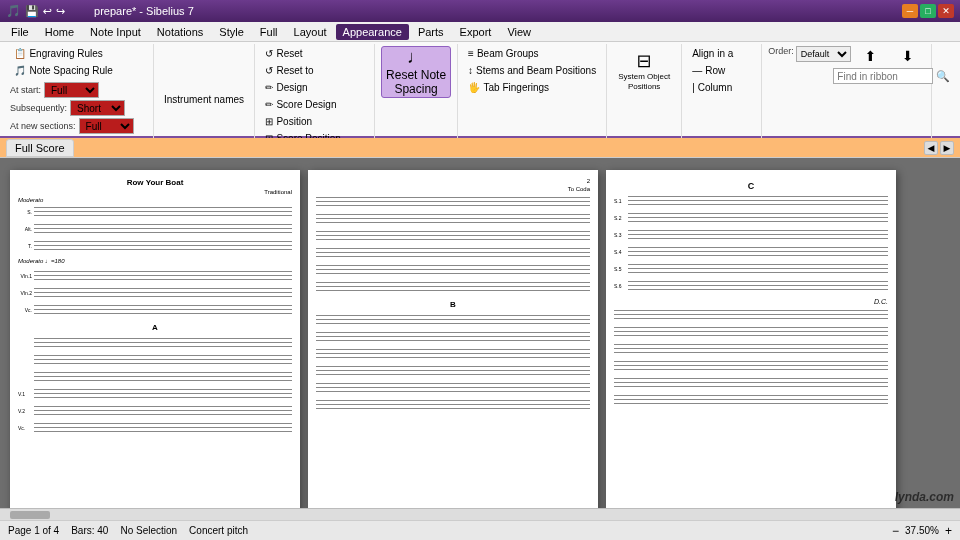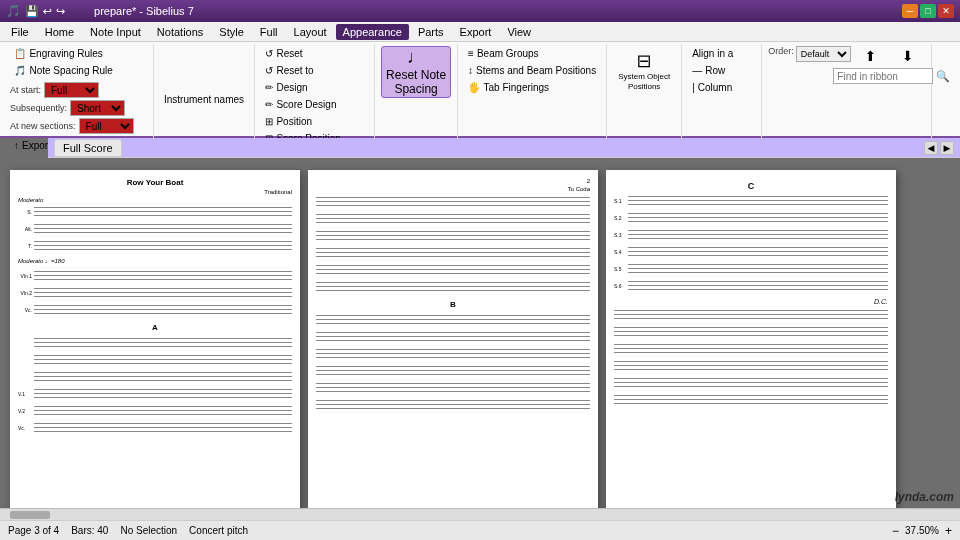--- a/index.html
+++ b/index.html
@@ -144,29 +144,28 @@
       gap: 3px;
     }
     #find-ribbon input {
       width: 100px;
       height: 16px;
       font-size: 10px;
       border: 1px solid #aaa;
       padding: 0 3px;
     }
     #doc-toolbar {
-      background: #c4b5fd;
+      background: #fdba74;
       height: 20px;
       display: flex;
       align-items: center;
       padding: 0 6px;
       font-size: 11px;
       border-bottom: 1px solid #ccc;
       gap: 6px;
-      margin-left: 48px;
     }
     #doc-content {
       flex: 1;
       background: #6e6e6e;
       overflow: hidden;
       display: flex;
       gap: 8px;
       padding: 12px 10px;
       position: relative;
     }
@@ -671,21 +670,21 @@
   </div>
 
   <div class="scroll-bar-h" style="width:100%;">
     <div class="scroll-thumb"></div>
   </div>
 
 </div>
 
 <div id="status-bar">
   <div id="status-left">
-    <span>Page 3 of 4</span>
+    <span>Page 1 of 4</span>
     <span>Bars: 40</span>
     <span>No Selection</span>
     <span style="cursor:pointer;">Concert pitch</span>
   </div>
   <div id="status-right">
     <span style="cursor:pointer; font-size:12px;">−</span>
     <span>37.50%</span>
     <span style="cursor:pointer; font-size:12px;">+</span>
   </div>
 </div>

